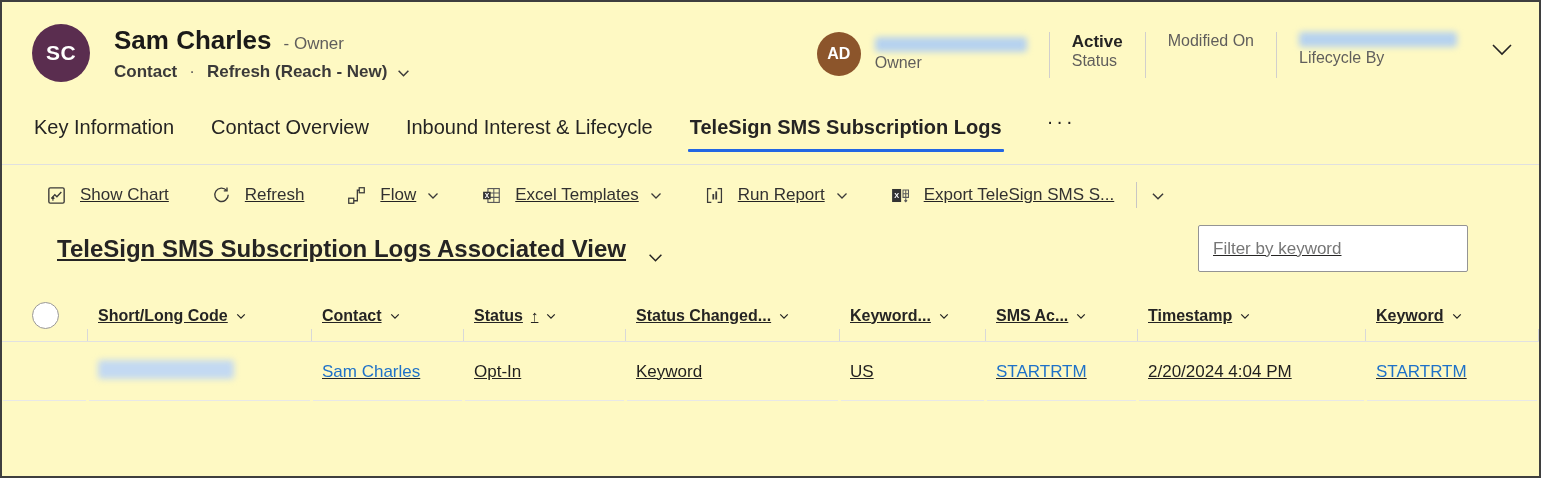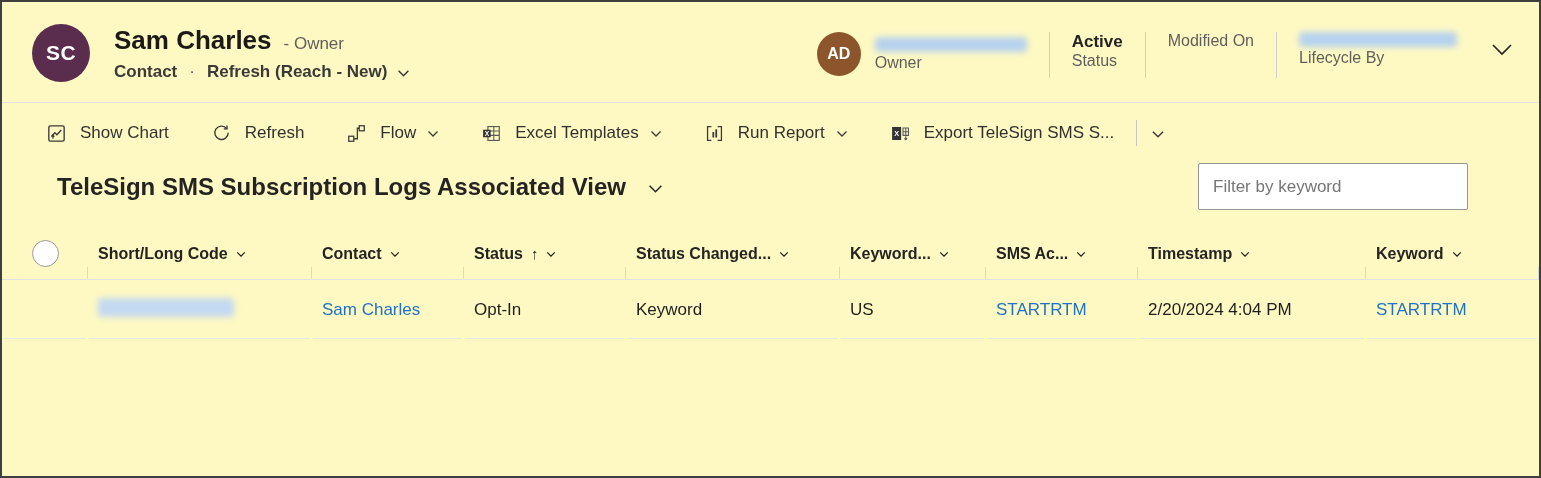--- a/index.html
+++ b/index.html
@@ -66,40 +66,40 @@
     margin-right: 33px; padding: 8px 2px 16px 2px; cursor: pointer; white-space: nowrap;
   }
   .tab.active { font-weight: 700; }
   .tab.active::after {
     content: ""; position: absolute; left: 0; right: 0; bottom: 3px;
     height: 3px; background: #2266E3; border-radius: 1px;
   }
   .tab-overflow { font-size: 20px; color: #252423; padding: 2px 8px 0 10px; letter-spacing: 3px; cursor: pointer; }
 
   
-  .command-section { border-top: 1px solid #e0e0e0; }
+  .command-section { border-top: 1px solid #e0e0e0; text-decoration: underline; }
   .command-bar {
     display: flex; align-items: center;
     padding: 17px 20px 13px 44px;
   }
   .cmd-btn {
     display: flex; align-items: center; margin-right: 42px;
     font-size: 17px; color: #323130; cursor: pointer; white-space: nowrap;
   }
   .cmd-btn .cmd-icon { display: inline-flex; margin-right: 13px; color: #3b3a39; }
   .cmd-btn .chev { margin-left: 11px; margin-top: 2px; }
   .cmd-divider { width: 1px; height: 26px; background: #c8c6c4; margin: 0 14px 0 -20px; }
   .cmd-overflow-chev { color: #3b3a39; cursor: pointer; display: inline-flex; margin-top: 2px; }
 
   
   .view-header {
     display: flex; align-items: center; justify-content: space-between;
     padding: 4px 71px 6px 55px;
   }
-  .view-title-group { display: flex; align-items: center; cursor: pointer; }
+  .view-title-group { display: flex; align-items: flex-end; cursor: pointer; }
   .view-title { font-size: 24px; font-weight: 700; color: #252423; }
   .view-title-group .chev { margin-left: 22px; margin-top: 4px; color: #252423; }
   .filter-input {
     width: 270px; height: 47px;
     border: 1px solid #949494; border-radius: 2px;
     font-size: 17px; color: #252423; padding: 0 14px;
     font-family: "Liberation Sans", sans-serif;
     outline: none;
   }
   .filter-input::placeholder { color: #767676; }
@@ -191,20 +191,27 @@
         <div class="hdr-label">Lifecycle By</div>
       </div>
       <div class="hdr-collapse">
         <svg width="22" height="13" viewBox="0 0 22 13">
             <path d="M2 2l9 9 9-9" fill="none" stroke="currentColor" stroke-width="1.6"></path>
           </svg>
       </div>
     </div>
   </div>
 
+  <div class="tabs-row">
+    <div class="tab">Key Information</div>
+    <div class="tab">Contact Overview</div>
+    <div class="tab">Inbound Interest &amp; Lifecycle</div>
+    <div class="tab active">TeleSign SMS Subscription Logs</div>
+    <div class="tab-overflow">···</div>
+  </div>
 
   <div class="command-section">
 
     <div class="command-bar">
 
       <div class="cmd-btn">
         <span class="cmd-icon">
           <svg width="21" height="21" viewBox="0 0 20 20">
             <rect x="2.7" y="2.7" width="14.6" height="14.6" rx="1.4" fill="none" stroke="currentColor" stroke-width="1.3"></rect>
             <path d="M5.4 12.6l3-3.4 2 2 4.2-4.6" fill="none" stroke="currentColor" stroke-width="1.3"></path>

